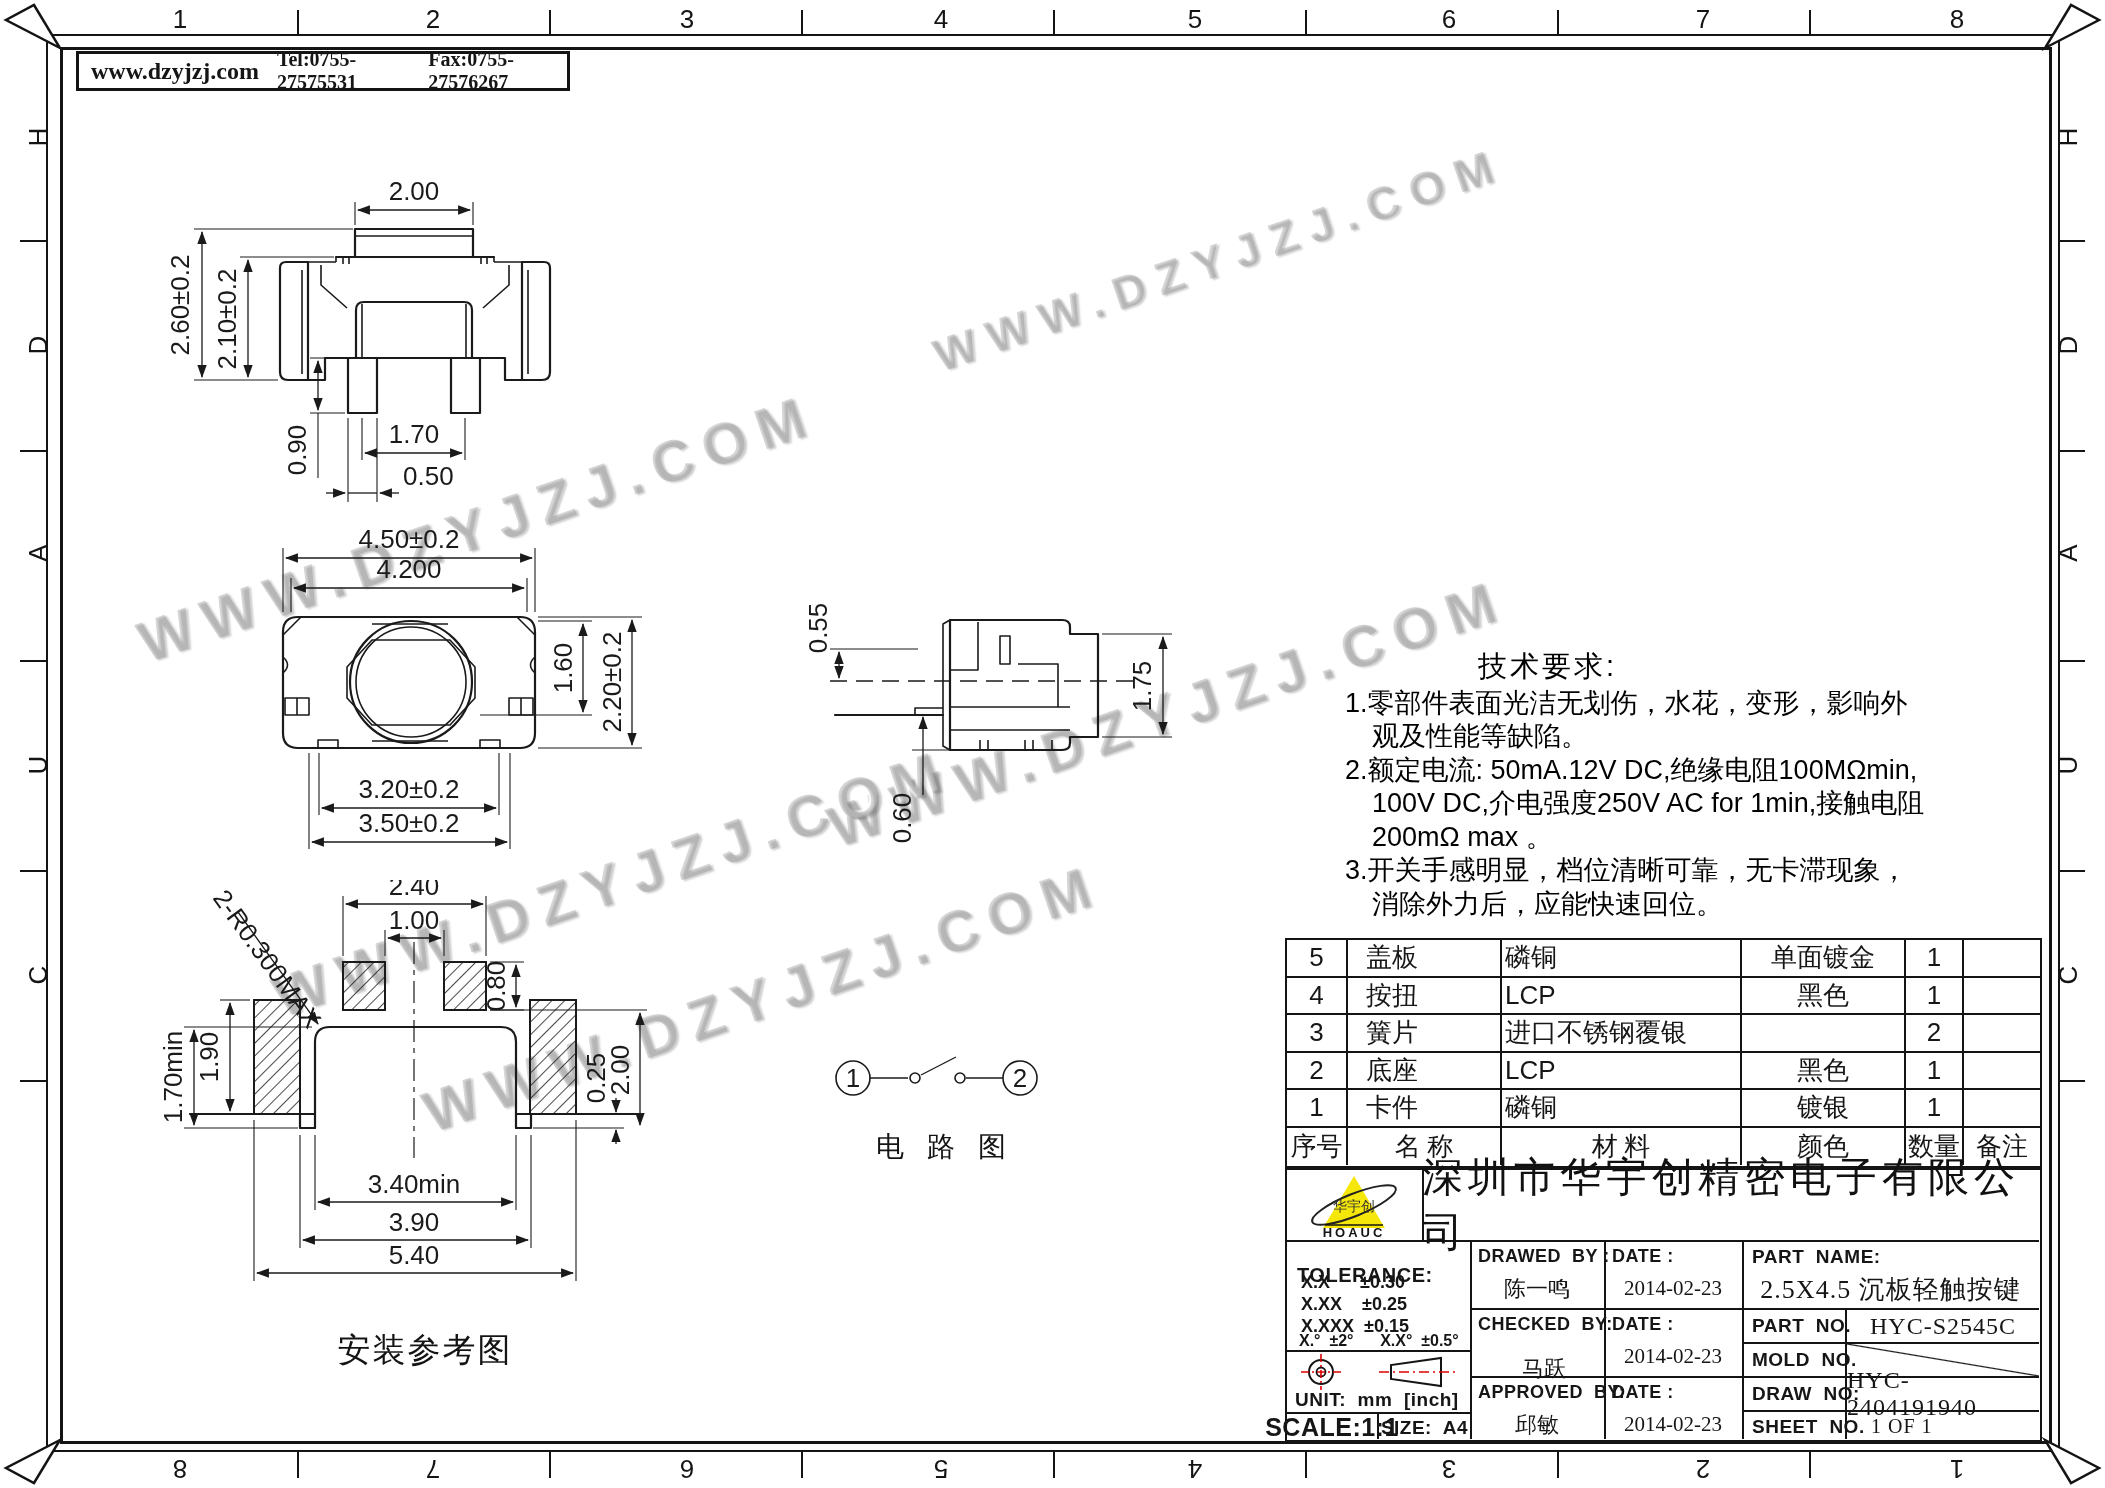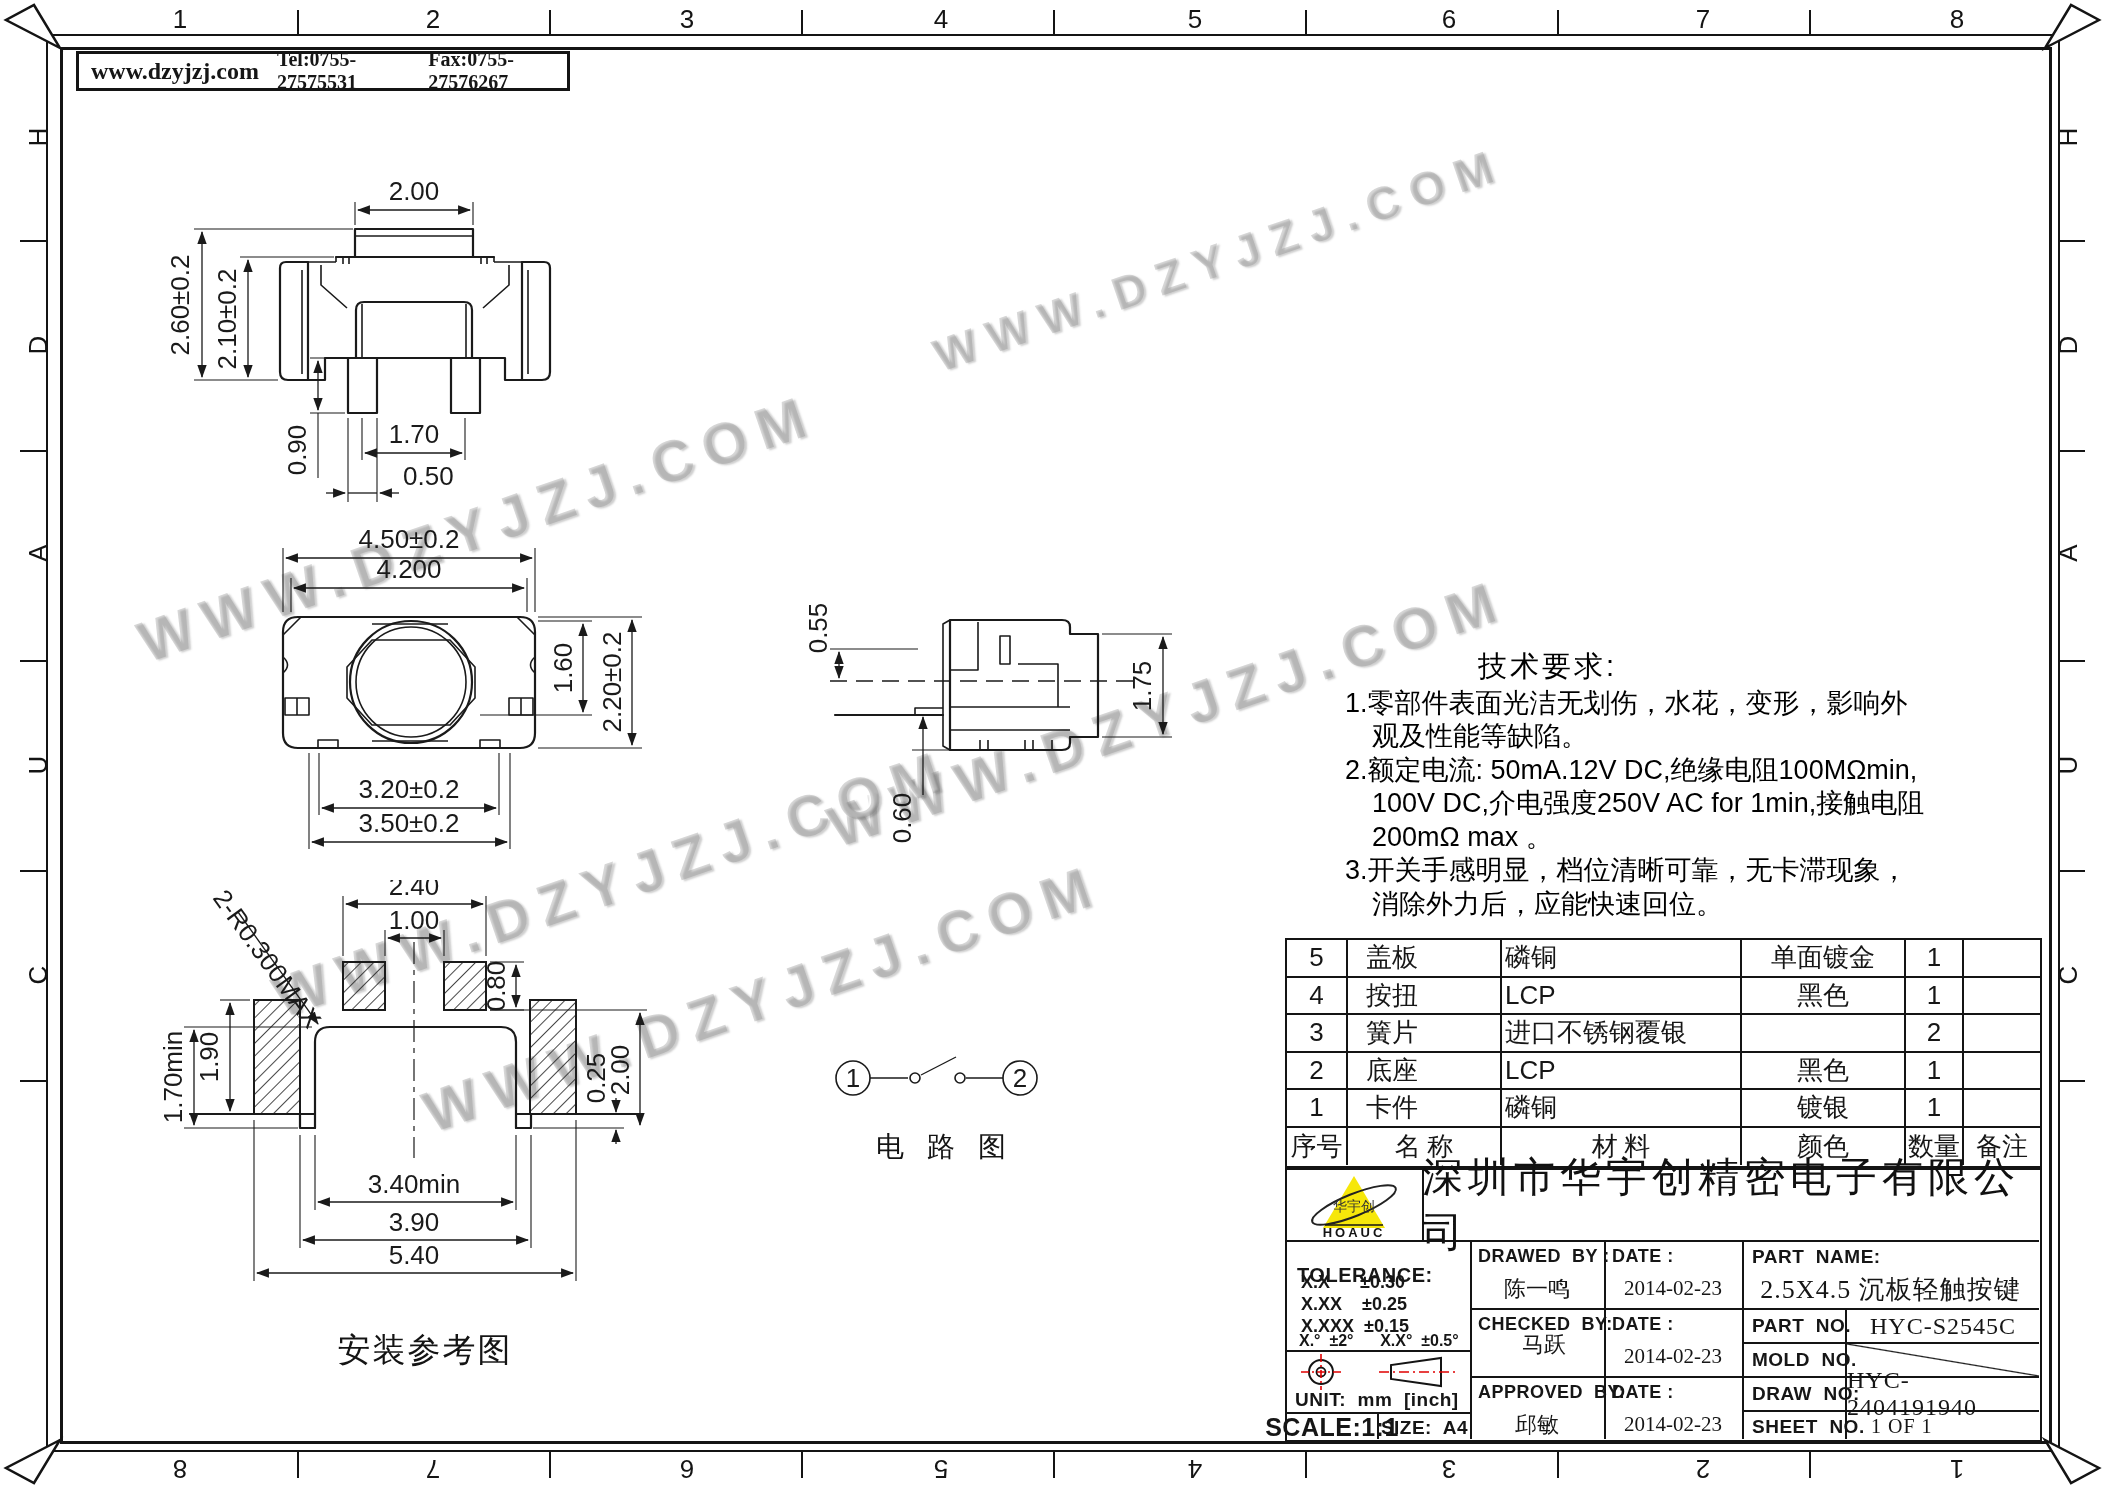--- a/index.html
+++ b/index.html
@@ -493,21 +493,21 @@
 
     <div class="tb-abs lbl" style="left:0;top:244px;width:90px;height:27px;display:flex;align-items:center;justify-content:center;font-size:25px;">SCALE:1:1</div>
     <div class="tb-abs lbl" style="left:92px;top:244px;width:91px;height:27px;display:flex;align-items:center;justify-content:center;font-size:19px;">SIZE:  A4</div>
 
     <div class="tb-abs lbl" style="left:191px;top:76px;">DRAWED  BY :</div>
     <div class="tb-abs cjk-name" style="left:183px;top:104px;width:134px;text-align:center;">陈一鸣</div>
     <div class="tb-abs lbl" style="left:325px;top:76px;">DATE :</div>
     <div class="tb-abs dateval" style="left:317px;top:106px;width:138px;text-align:center;">2014-02-23</div>
 
     <div class="tb-abs lbl" style="left:191px;top:144px;">CHECKED  BY:</div>
-    <div class="tb-abs cjk-name" style="left:183px;top:160px;width:148px;text-align:center;">马跃</div>
+    <div class="tb-abs cjk-name" style="left:183px;top:184px;width:148px;text-align:center;">马跃</div>
     <div class="tb-abs lbl" style="left:325px;top:144px;">DATE :</div>
     <div class="tb-abs dateval" style="left:317px;top:174px;width:138px;text-align:center;">2014-02-23</div>
 
     <div class="tb-abs lbl" style="left:191px;top:212px;">APPROVED  BY:</div>
     <div class="tb-abs cjk-name" style="left:183px;top:240px;width:134px;text-align:center;">邱敏</div>
     <div class="tb-abs lbl" style="left:325px;top:212px;">DATE :</div>
     <div class="tb-abs dateval" style="left:317px;top:242px;width:138px;text-align:center;">2014-02-23</div>
 
     <div class="tb-abs lbl" style="left:465px;top:76px;font-size:19px;">PART  NAME:</div>
     <div class="tb-abs serval" style="left:455px;top:102px;width:297px;text-align:center;font-size:26px;">2.5X4.5 沉板轻触按键</div>

